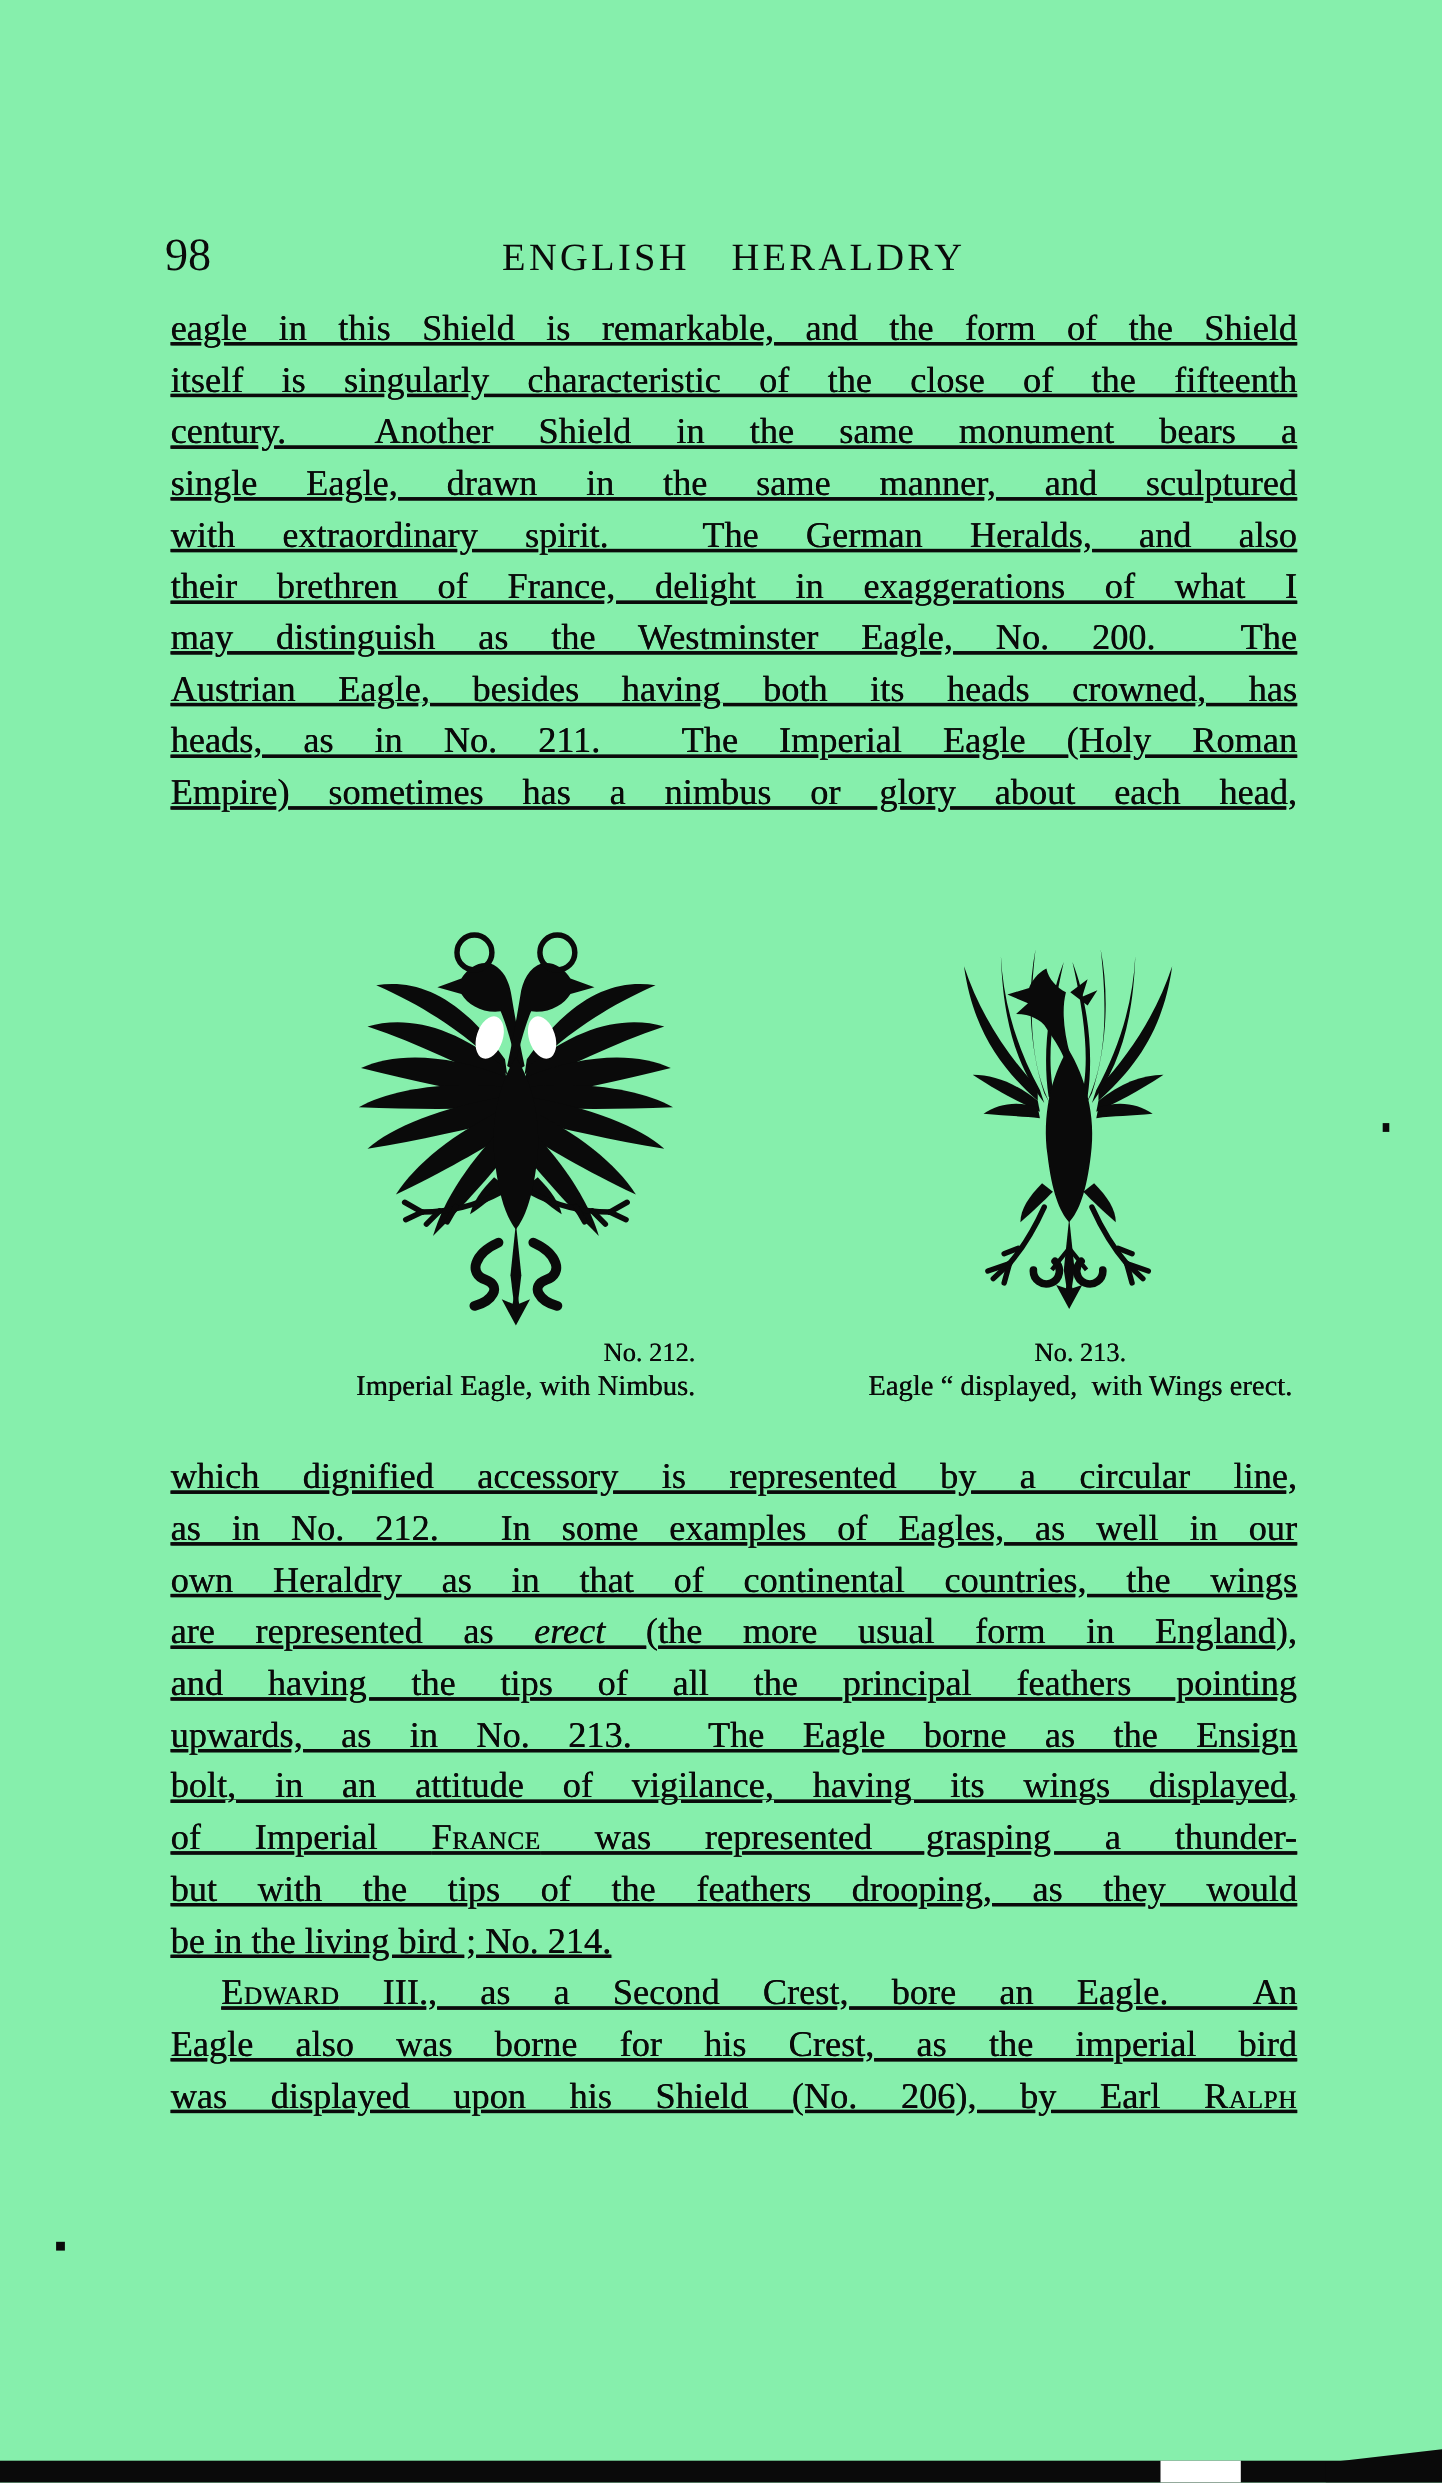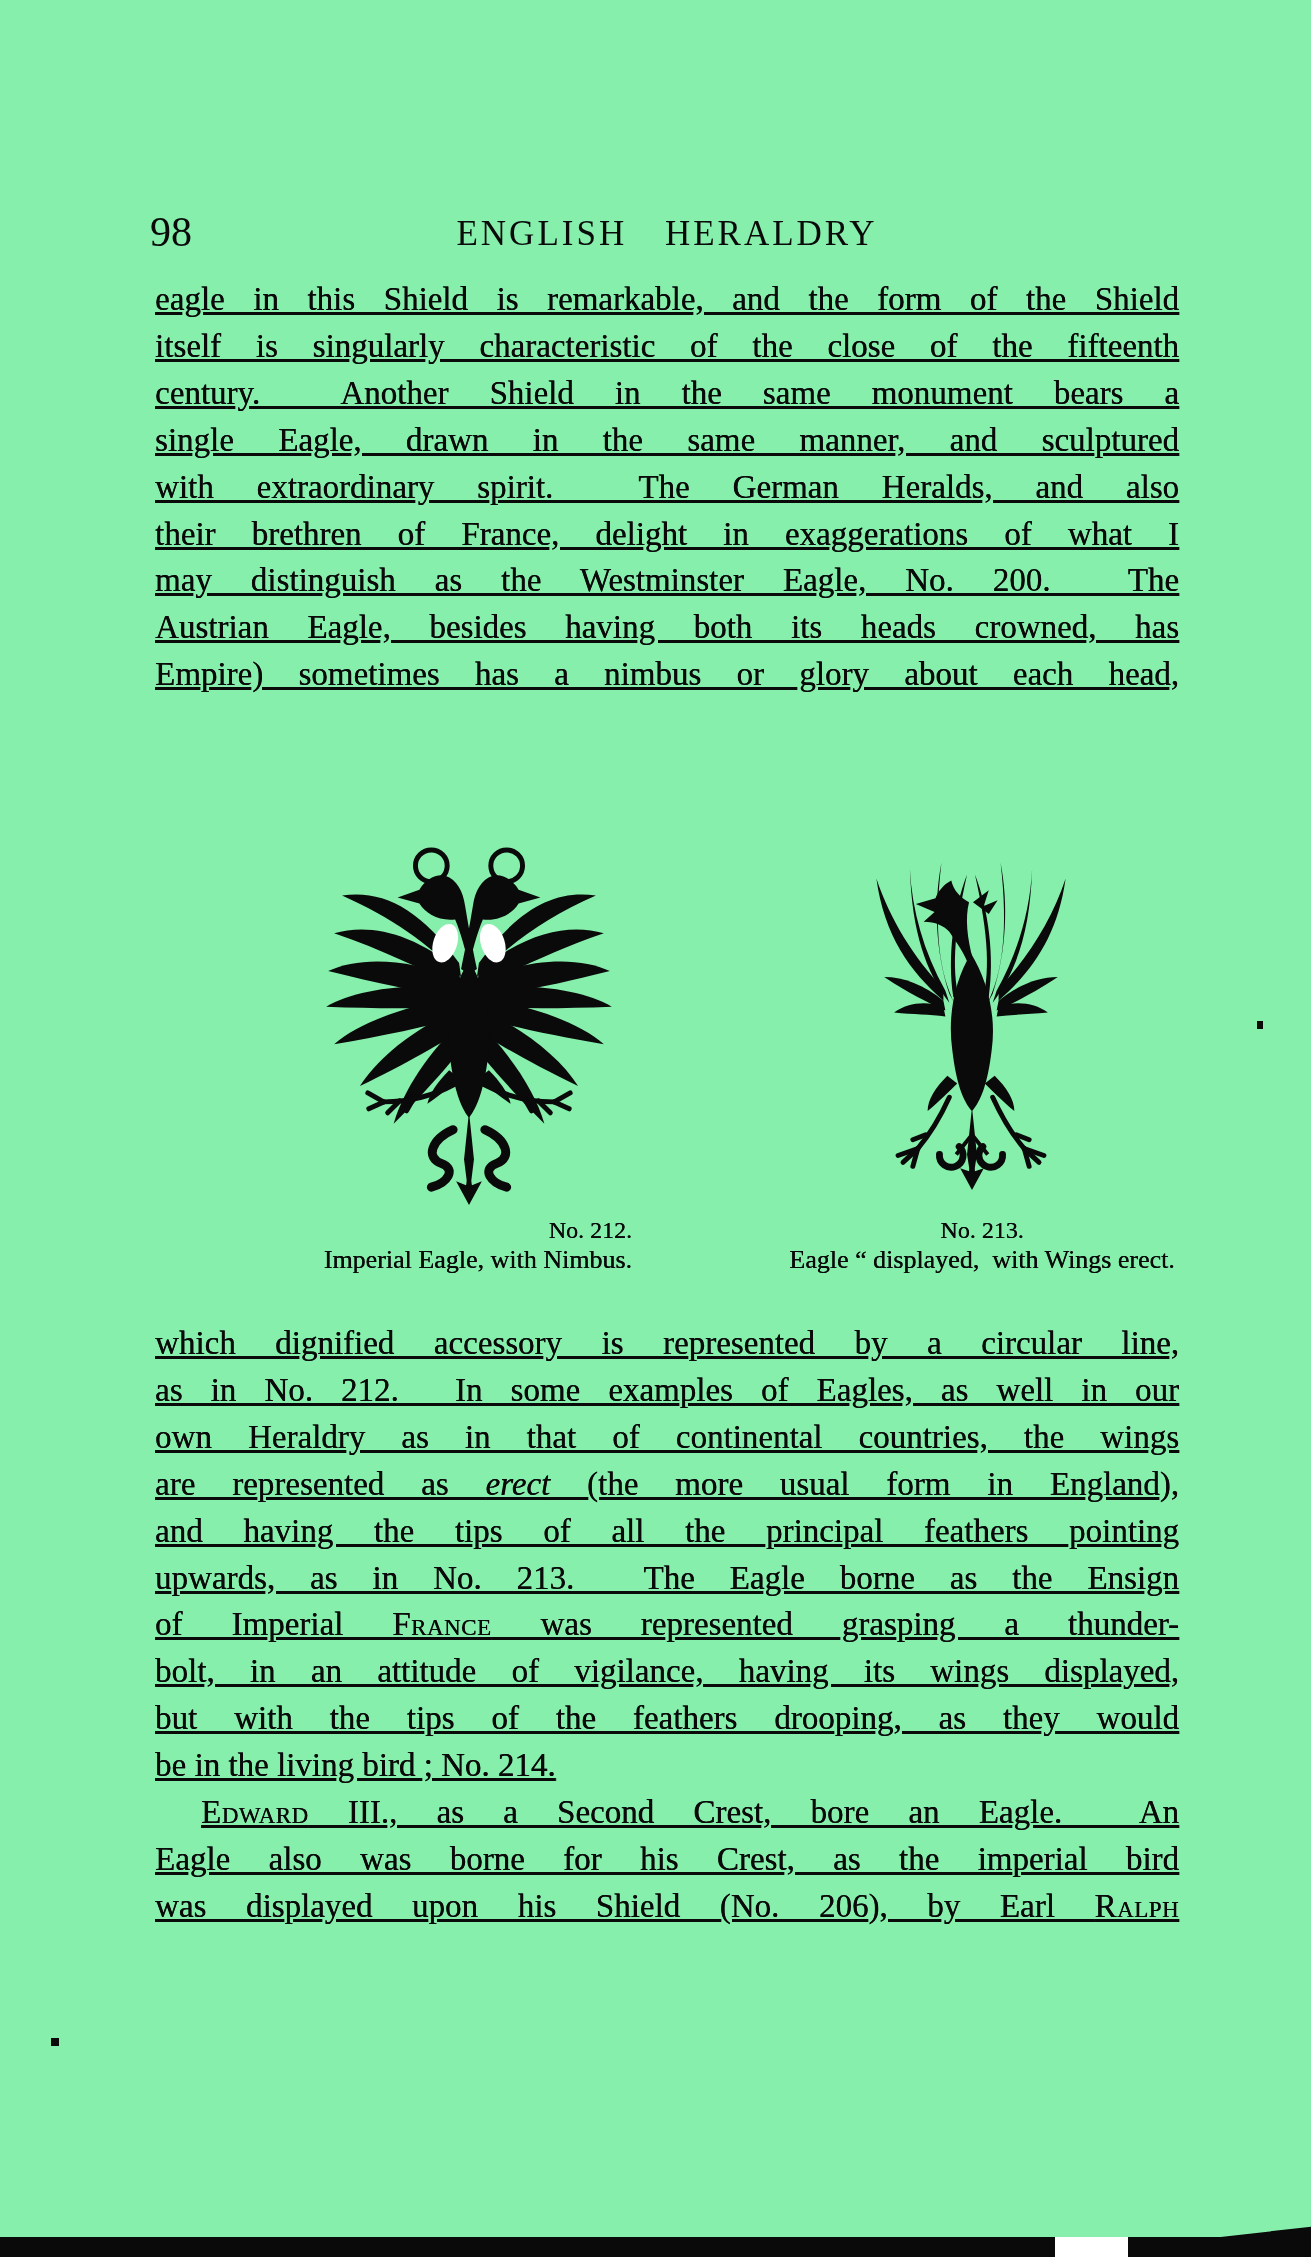--- a/index.html
+++ b/index.html
@@ -55,20 +55,21 @@
   <div id="para-top" class="textblock">
     <div>
         <div class="tline"><span>eagle in this Shield is remarkable, and the form of the Shield</span></div>
         <div class="tline"><span>itself is singularly characteristic of the close of the fifteenth</span></div>
         <div class="tline"><span>century.&nbsp; Another Shield in the same monument bears a</span></div>
         <div class="tline"><span>single Eagle, drawn in the same manner, and sculptured</span></div>
         <div class="tline"><span>with extraordinary spirit.&nbsp; The German Heralds, and also</span></div>
         <div class="tline"><span>their brethren of France, delight in exaggerations of what I</span></div>
         <div class="tline"><span>may distinguish as the Westminster Eagle, No. 200.&nbsp; The</span></div>
         <div class="tline"><span>Austrian Eagle, besides having both its heads crowned, has</span></div>
+        <div class="tline"><span>heads, as in No. 211.&nbsp; The Imperial Eagle (Holy Roman</span></div>
         <div class="tline"><span>Empire) sometimes has a nimbus or glory about each head,</span></div>
       </div>
   </div>
 
   <div id="fig-212" class="figure">
     <svg viewBox="0 0 300 365" width="302" height="362" fill="#0a0a0a">
       <g id="dh-left">
         <path d="M140,118 C100,62 62,44 22,50 C72,72 108,98 142,132 Z"></path>
         <path d="M140,126 C92,86 48,78 14,88 C62,104 104,126 142,142 Z"></path>
         <path d="M140,134 C86,112 38,112 8,126 C56,138 100,148 142,152 Z"></path>
@@ -136,22 +137,22 @@
   </div>
 
   <div id="para-bottom" class="textblock">
     <div>
         <div class="tline"><span>which dignified accessory is represented by a circular line,</span></div>
         <div class="tline"><span>as in No. 212.&nbsp; In some examples of Eagles, as well in our</span></div>
         <div class="tline"><span>own Heraldry as in that of continental countries, the wings</span></div>
         <div class="tline"><span>are represented as </span><span class="i">erect</span><span> (the more usual form in England),</span></div>
         <div class="tline"><span>and having the tips of all the principal feathers pointing</span></div>
         <div class="tline"><span>upwards, as in No. 213.&nbsp; The Eagle borne as the Ensign</span></div>
+        <div class="tline"><span>bolt, in an attitude of vigilance, having its wings displayed,</span></div>
         <div class="tline"><span>of Imperial </span><span class="sc">France</span><span> was represented grasping a thunder-</span></div>
-        <div class="tline"><span>bolt, in an attitude of vigilance, having its wings displayed,</span></div>
         <div class="tline"><span>but with the tips of the feathers drooping, as they would</span></div>
         <div class="tline nojust"><span>be in the living bird ; No. 214.</span></div>
       </div>
     <div>
         <div class="tline indent"><span class="sc">Edward</span><span> III., as a Second Crest, bore an Eagle.&nbsp; An</span></div>
         <div class="tline"><span>Eagle also was borne for his Crest, as the imperial bird</span></div>
         <div class="tline"><span>was displayed upon his Shield (No. 206), by Earl </span><span class="sc">Ralph</span></div>
       </div>
   </div>
 

